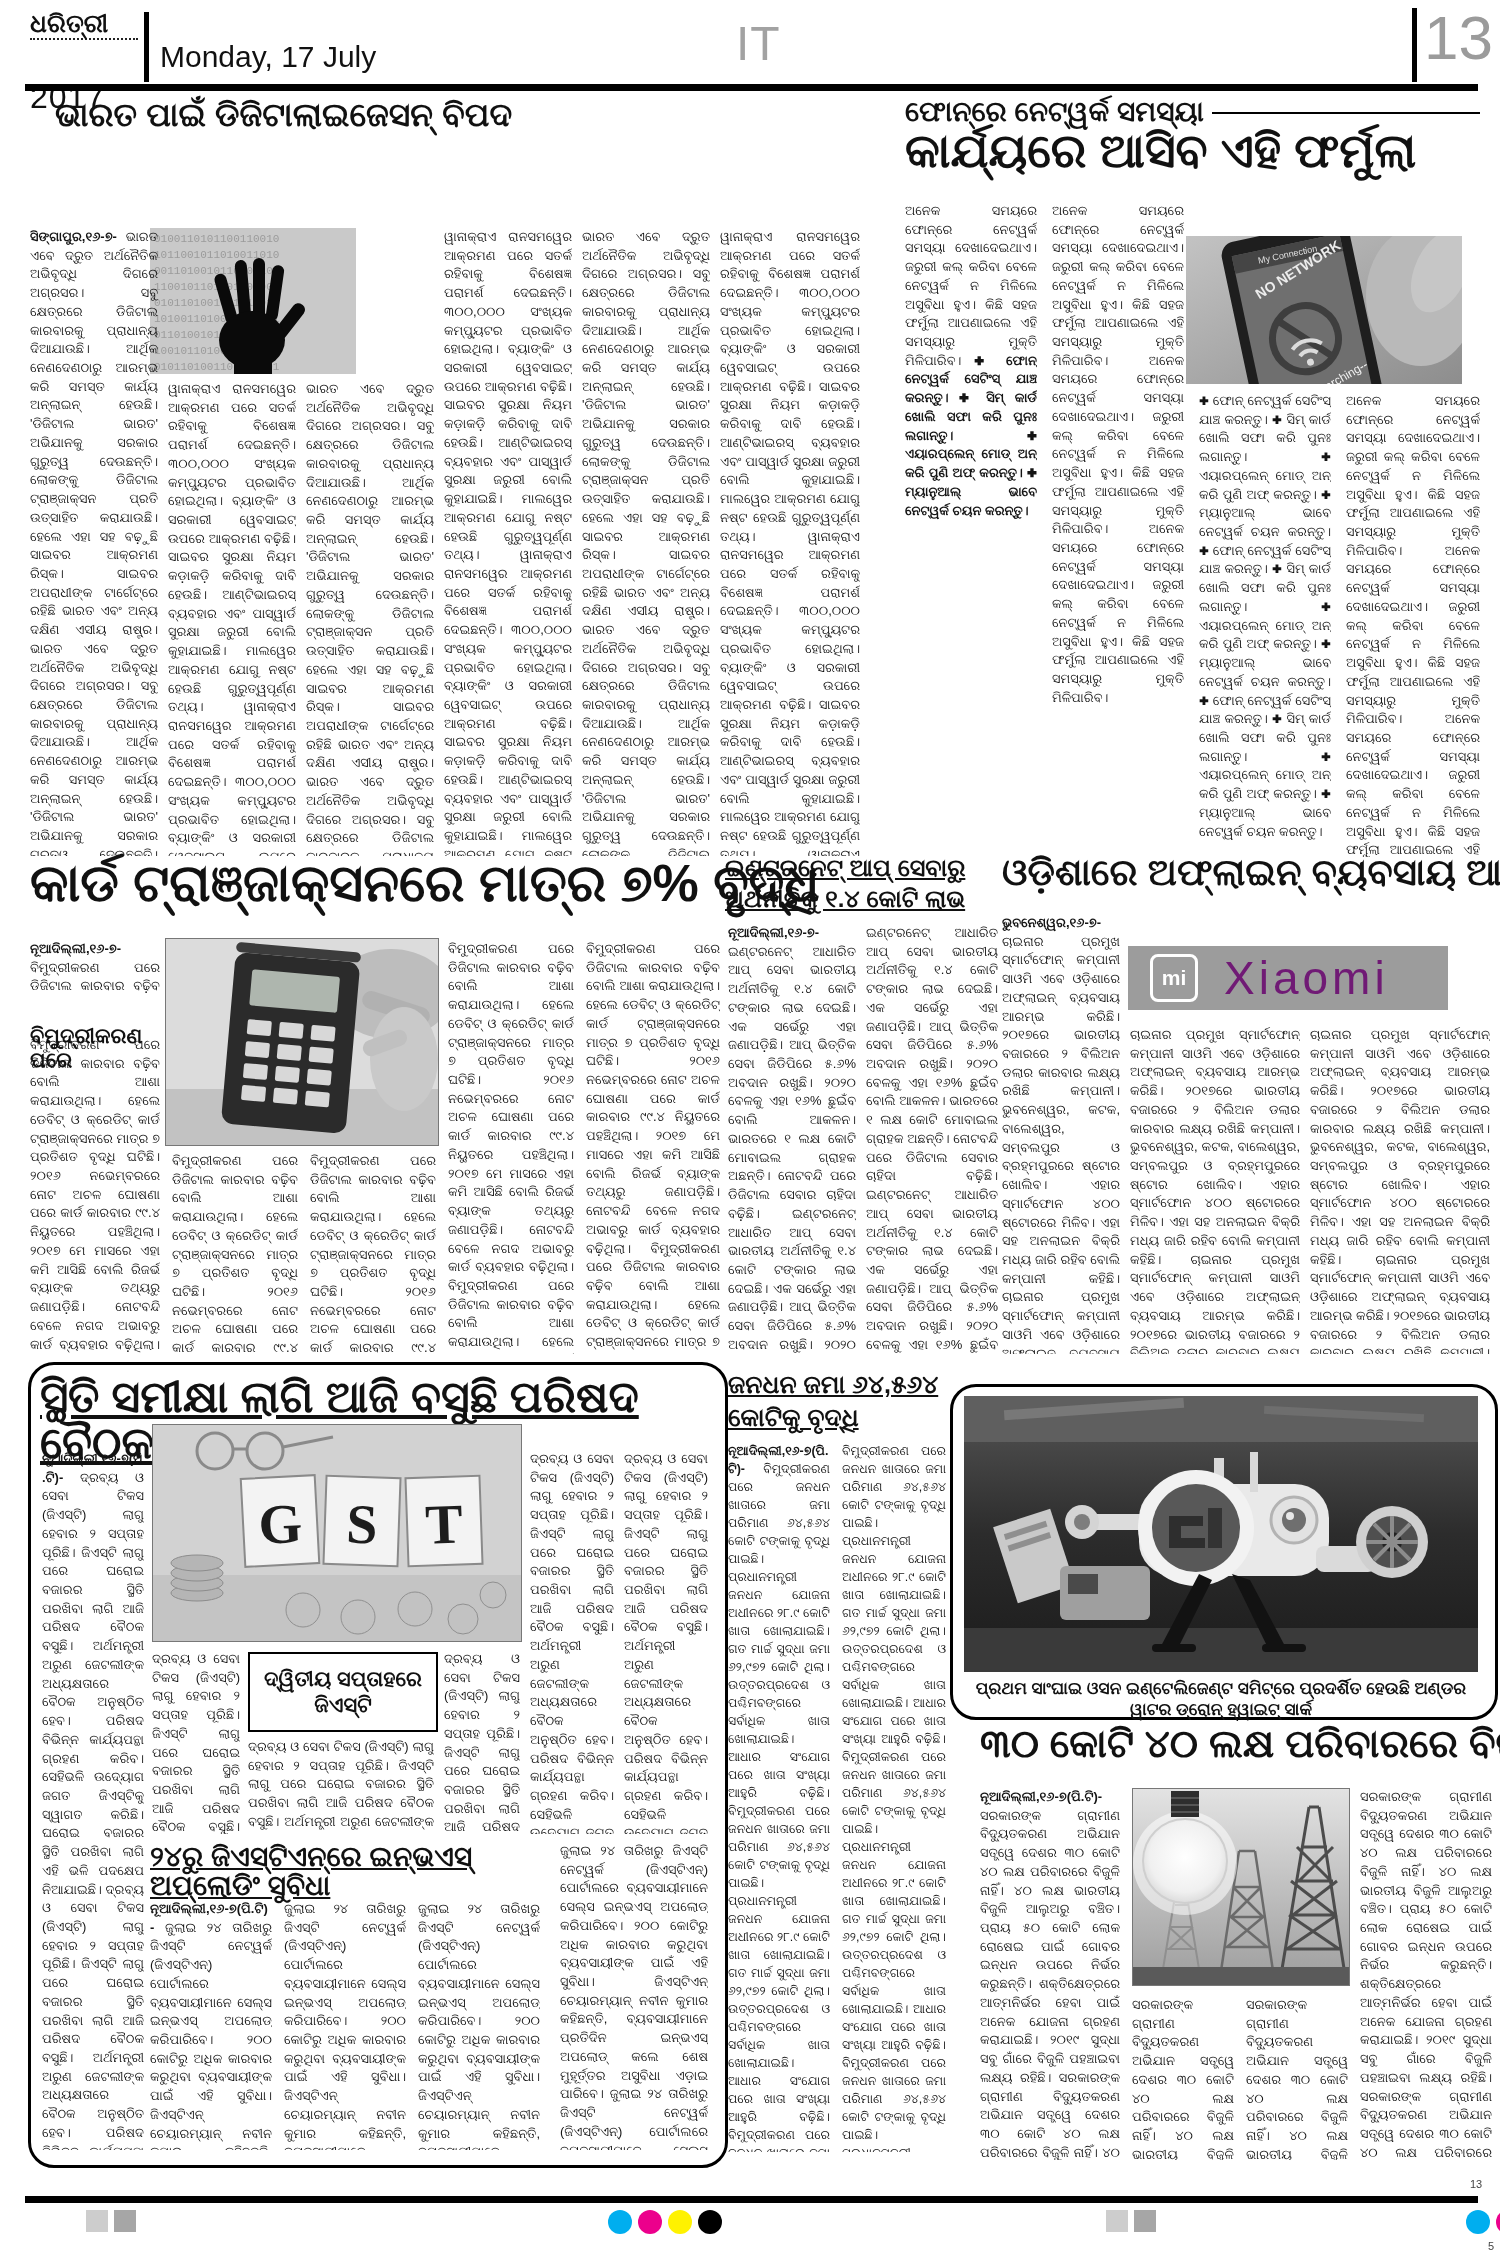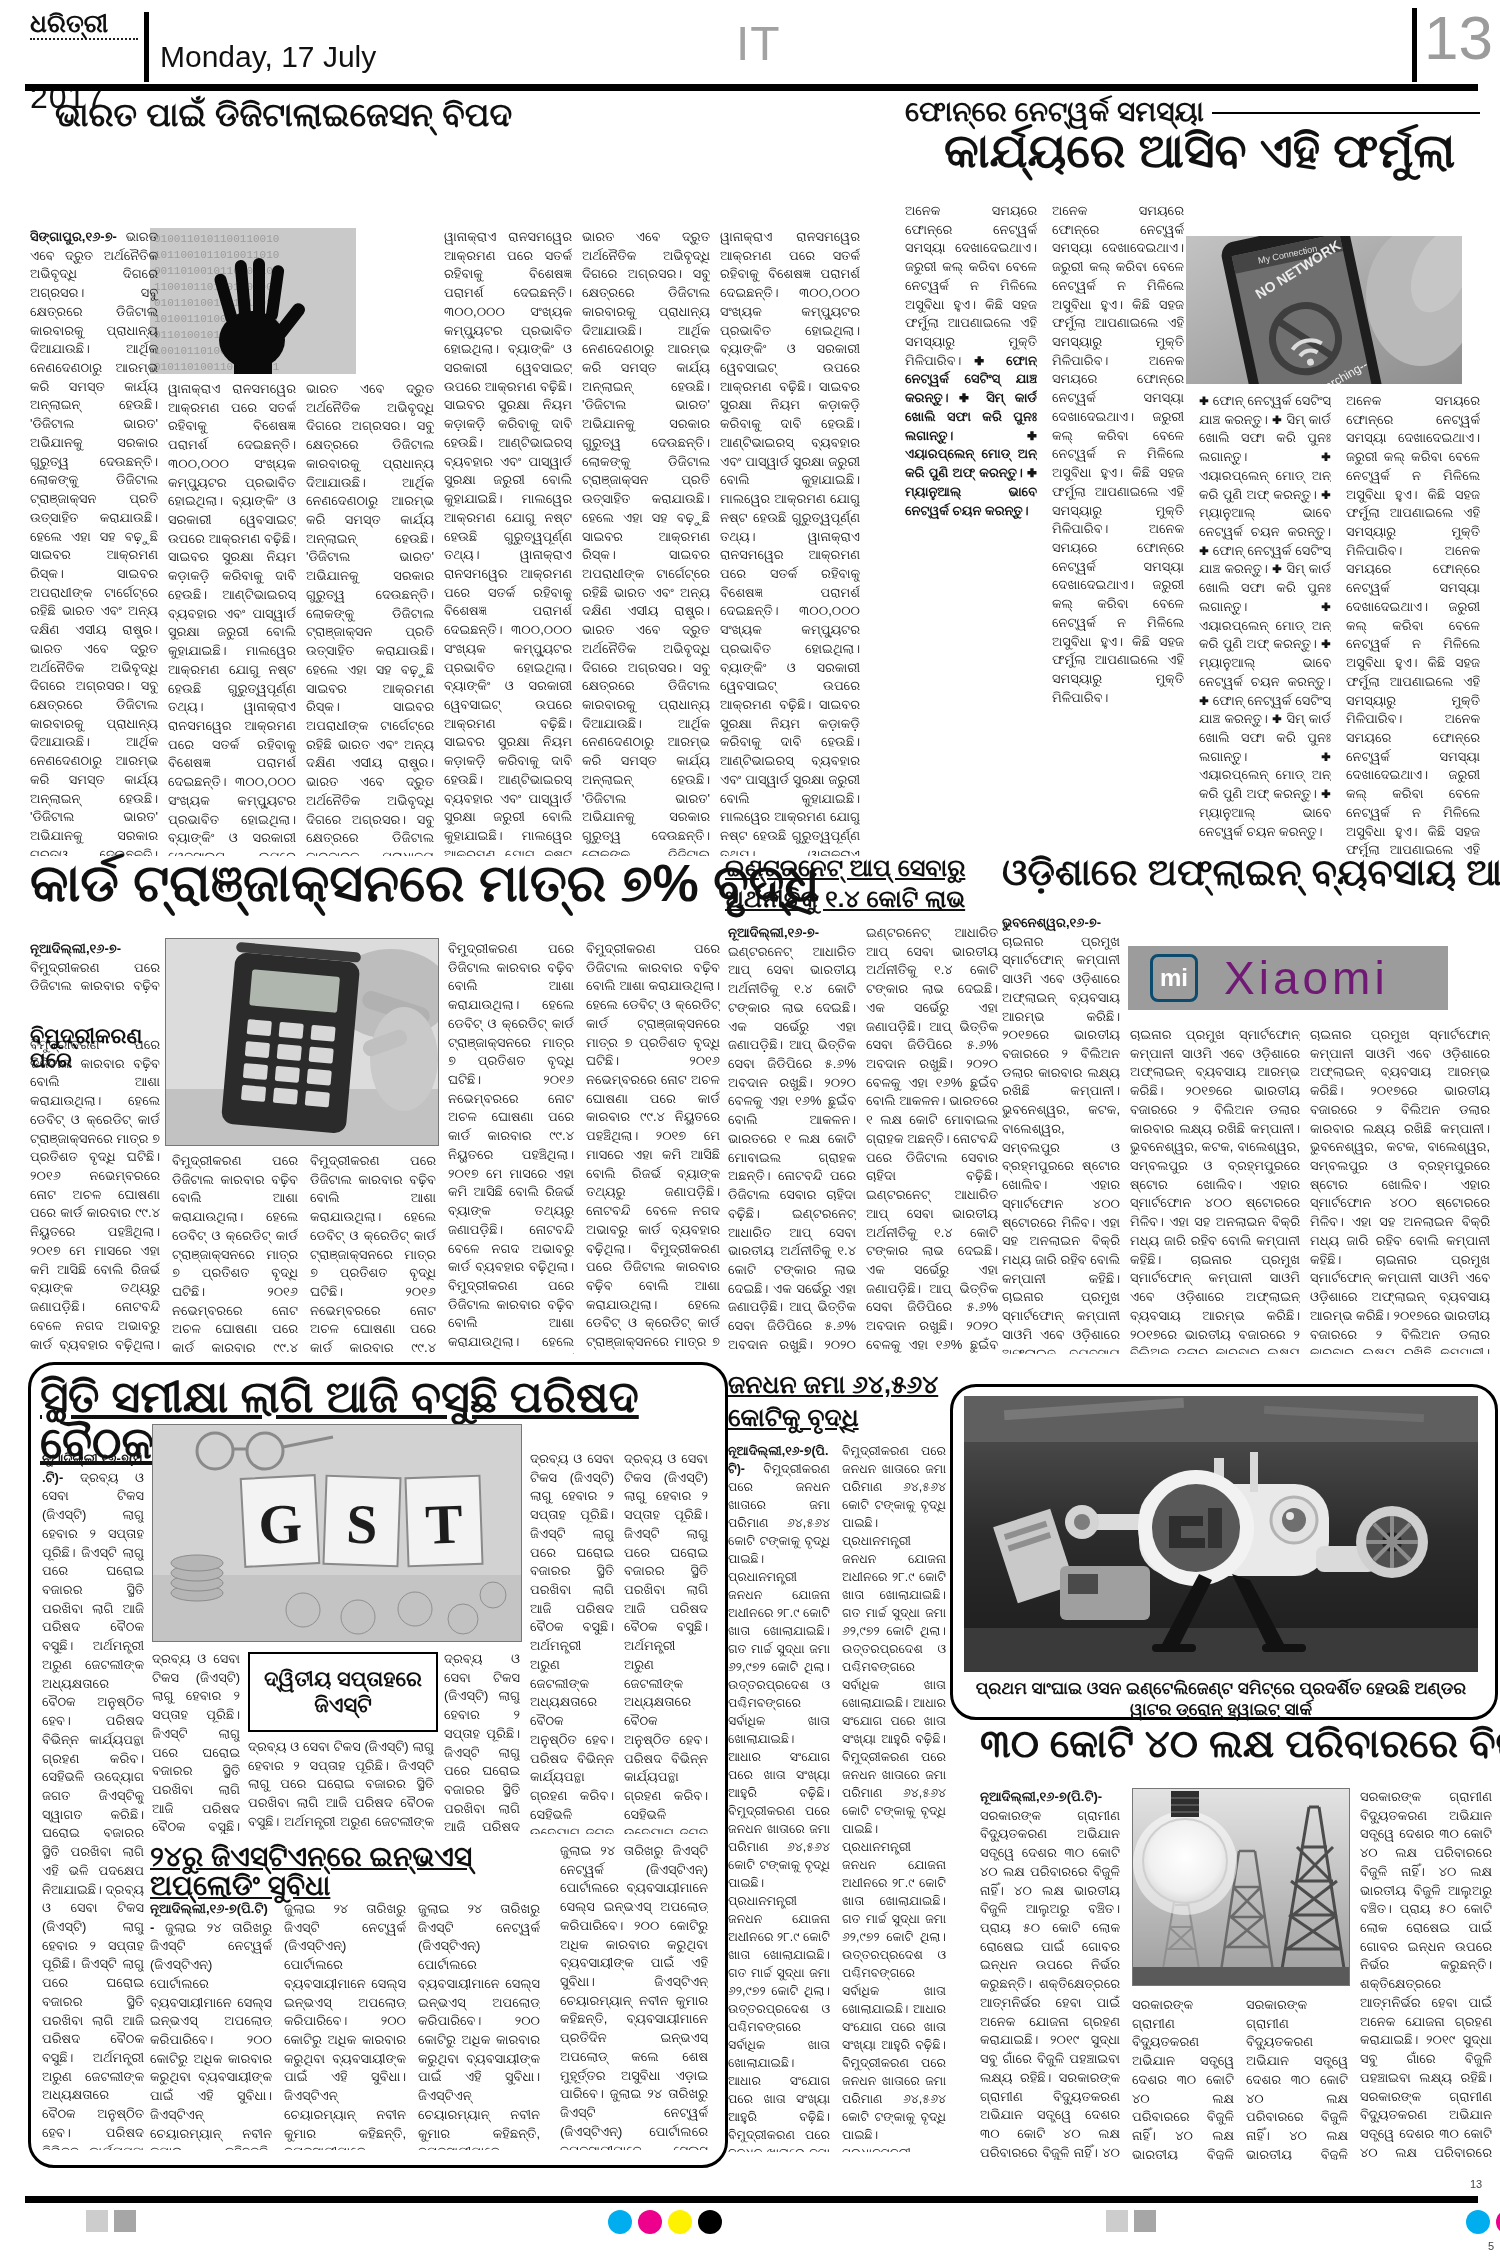--- a/index.html
+++ b/index.html
@@ -26,22 +26,22 @@
   .dateline{font-weight:700;}
   .photo{position:absolute;overflow:hidden;}
   .photo svg{display:block;}
   .framed{border:1px solid #777;}
   
   .round-box{position:absolute;border:3px solid #000;border-radius:26px;background:#fff;}
   .sub-box{position:absolute;border:2px solid #000;background:#fff;display:flex;align-items:center;
            justify-content:center;text-align:center;font-weight:700;line-height:1.25;}
   .xiaomi-banner{position:absolute;background:#9c9c9c;display:flex;align-items:center;gap:26px;
                  padding:0 22px;box-sizing:border-box;}
-  .mi-logo{width:42px;height:42px;border:3px solid #0c4a6e;border-radius:8px;display:flex;
-           align-items:center;justify-content:center;color:#fff;font-weight:700;font-size:24px;}
+  .mi-logo{width:42px;height:42px;border:3px solid #ffffff;border-radius:8px;display:flex;
+           align-items:center;justify-content:center;color:#fff;font-weight:700;font-size:21px;}
   .xiaomi-word{color:#701a75;font-size:46px;font-weight:300;letter-spacing:4px;}
   .caption{font-weight:700;text-align:center;line-height:1.25;}
   
   .marks{position:absolute;display:flex;gap:6px;align-items:center;}
   .sq{width:22px;height:22px;display:inline-block;}
   .dot{width:24px;height:24px;border-radius:50%;display:inline-block;}
   .tiny{font-size:11px;color:#444;}
 </style>
 </head>
 <body>
@@ -92,21 +92,21 @@
     <span>ଭାରତ ଏବେ ଦ୍ରୁତ ଅର୍ଥନୈତିକ ଅଭିବୃଦ୍ଧି ଦିଗରେ ଅଗ୍ରସର। ସବୁ କ୍ଷେତ୍ରରେ ଡିଜିଟାଲ କାରବାରକୁ ପ୍ରାଧାନ୍ୟ ଦିଆଯାଉଛି। ଆର୍ଥିକ ନେଣଦେଣଠାରୁ ଆରମ୍ଭ କରି ସମସ୍ତ କାର୍ଯ୍ୟ ଅନ୍‌ଲାଇନ୍ ହେଉଛି। 'ଡିଜିଟାଲ ଭାରତ' ଅଭିଯାନକୁ ସରକାର ଗୁରୁତ୍ୱ ଦେଉଛନ୍ତି। ଲୋକଙ୍କୁ ଡିଜିଟାଲ ଟ୍ରାଞ୍ଜାକ୍ସନ ପ୍ରତି ଉତ୍ସାହିତ କରାଯାଉଛି। ହେଲେ ଏହା ସହ ବଢ଼ୁଛି ସାଇବର ଆକ୍ରମଣ ରିସ୍କ। ସାଇବର ଅପରାଧୀଙ୍କ ଟାର୍ଗେଟ୍‌ରେ ରହିଛି ଭାରତ ଏବଂ ଅନ୍ୟ ଦକ୍ଷିଣ ଏସୀୟ ରାଷ୍ଟ୍ର। ଭାରତ ଏବେ ଦ୍ରୁତ ଅର୍ଥନୈତିକ ଅଭିବୃଦ୍ଧି ଦିଗରେ ଅଗ୍ରସର। ସବୁ କ୍ଷେତ୍ରରେ ଡିଜିଟାଲ କାରବାରକୁ ପ୍ରାଧାନ୍ୟ ଦିଆଯାଉଛି। ଆର୍ଥିକ ନେଣଦେଣଠାରୁ ଆରମ୍ଭ କରି ସମସ୍ତ କାର୍ଯ୍ୟ ଅନ୍‌ଲାଇନ୍ ହେଉଛି। 'ଡିଜିଟାଲ ଭାରତ' ଅଭିଯାନକୁ ସରକାର ଗୁରୁତ୍ୱ ଦେଉଛନ୍ତି। ଲୋକଙ୍କୁ ଡିଜିଟାଲ ଟ୍ରାଞ୍ଜାକ୍ସନ ପ୍ରତି ଉତ୍ସାହିତ କରାଯାଉଛି। ହେଲେ ଏହା ସହ ବଢ଼ୁଛି ସାଇବର ଆକ୍ରମଣ ରିସ୍କ। ସାଇବର ଅପରାଧୀଙ୍କ ଟାର୍ଗେଟ୍‌ରେ ରହିଛି ଭାରତ ଏବଂ ଅନ୍ୟ ଦକ୍ଷିଣ ଏସୀୟ ରାଷ୍ଟ୍ର।</span>
   </div>
   <div class="col" style="left:168px;top:228px;width:128px;height:628px;padding-top:152px;">ୱାନାକ୍ରାଏ ରାନସମୱେର ଆକ୍ରମଣ ପରେ ସତର୍କ ରହିବାକୁ ବିଶେଷଜ୍ଞ ପରାମର୍ଶ ଦେଇଛନ୍ତି। ୩୦୦,୦୦୦ ସଂଖ୍ୟକ କମ୍ପ୍ୟୁଟର ପ୍ରଭାବିତ ହୋଇଥିଲା। ବ୍ୟାଙ୍କିଂ ଓ ସରକାରୀ ୱେବସାଇଟ୍ ଉପରେ ଆକ୍ରମଣ ବଢ଼ିଛି। ସାଇବର ସୁରକ୍ଷା ନିୟମ କଡ଼ାକଡ଼ି କରିବାକୁ ଦାବି ହେଉଛି। ଆଣ୍ଟିଭାଇରସ୍ ବ୍ୟବହାର ଏବଂ ପାସ୍‌ୱାର୍ଡ ସୁରକ୍ଷା ଜରୁରୀ ବୋଲି କୁହାଯାଇଛି। ମାଲୱେର ଆକ୍ରମଣ ଯୋଗୁ ନଷ୍ଟ ହେଉଛି ଗୁରୁତ୍ୱପୂର୍ଣ୍ଣ ତଥ୍ୟ। ୱାନାକ୍ରାଏ ରାନସମୱେର ଆକ୍ରମଣ ପରେ ସତର୍କ ରହିବାକୁ ବିଶେଷଜ୍ଞ ପରାମର୍ଶ ଦେଇଛନ୍ତି। ୩୦୦,୦୦୦ ସଂଖ୍ୟକ କମ୍ପ୍ୟୁଟର ପ୍ରଭାବିତ ହୋଇଥିଲା। ବ୍ୟାଙ୍କିଂ ଓ ସରକାରୀ ୱେବସାଇଟ୍ ଉପରେ ଆକ୍ରମଣ ବଢ଼ିଛି। ସାଇବର ସୁରକ୍ଷା ନିୟମ କଡ଼ାକଡ଼ି କରିବାକୁ ଦାବି ହେଉଛି। ଆଣ୍ଟିଭାଇରସ୍ ବ୍ୟବହାର ଏବଂ ପାସ୍‌ୱାର୍ଡ ସୁରକ୍ଷା ଜରୁରୀ ବୋଲି କୁହାଯାଇଛି। ମାଲୱେର ଆକ୍ରମଣ ଯୋଗୁ ନଷ୍ଟ ହେଉଛି ଗୁରୁତ୍ୱପୂର୍ଣ୍ଣ ତଥ୍ୟ।</div>
   <div class="col" style="left:306px;top:228px;width:128px;height:628px;padding-top:152px;">ଭାରତ ଏବେ ଦ୍ରୁତ ଅର୍ଥନୈତିକ ଅଭିବୃଦ୍ଧି ଦିଗରେ ଅଗ୍ରସର। ସବୁ କ୍ଷେତ୍ରରେ ଡିଜିଟାଲ କାରବାରକୁ ପ୍ରାଧାନ୍ୟ ଦିଆଯାଉଛି। ଆର୍ଥିକ ନେଣଦେଣଠାରୁ ଆରମ୍ଭ କରି ସମସ୍ତ କାର୍ଯ୍ୟ ଅନ୍‌ଲାଇନ୍ ହେଉଛି। 'ଡିଜିଟାଲ ଭାରତ' ଅଭିଯାନକୁ ସରକାର ଗୁରୁତ୍ୱ ଦେଉଛନ୍ତି। ଲୋକଙ୍କୁ ଡିଜିଟାଲ ଟ୍ରାଞ୍ଜାକ୍ସନ ପ୍ରତି ଉତ୍ସାହିତ କରାଯାଉଛି। ହେଲେ ଏହା ସହ ବଢ଼ୁଛି ସାଇବର ଆକ୍ରମଣ ରିସ୍କ। ସାଇବର ଅପରାଧୀଙ୍କ ଟାର୍ଗେଟ୍‌ରେ ରହିଛି ଭାରତ ଏବଂ ଅନ୍ୟ ଦକ୍ଷିଣ ଏସୀୟ ରାଷ୍ଟ୍ର। ଭାରତ ଏବେ ଦ୍ରୁତ ଅର୍ଥନୈତିକ ଅଭିବୃଦ୍ଧି ଦିଗରେ ଅଗ୍ରସର। ସବୁ କ୍ଷେତ୍ରରେ ଡିଜିଟାଲ କାରବାରକୁ ପ୍ରାଧାନ୍ୟ ଦିଆଯାଉଛି। ଆର୍ଥିକ ନେଣଦେଣଠାରୁ ଆରମ୍ଭ କରି ସମସ୍ତ କାର୍ଯ୍ୟ ଅନ୍‌ଲାଇନ୍ ହେଉଛି। 'ଡିଜିଟାଲ ଭାରତ' ଅଭିଯାନକୁ ସରକାର ଗୁରୁତ୍ୱ ଦେଉଛନ୍ତି। ଲୋକଙ୍କୁ ଡିଜିଟାଲ ଟ୍ରାଞ୍ଜାକ୍ସନ ପ୍ରତି ଉତ୍ସାହିତ କରାଯାଉଛି। ହେଲେ ଏହା ସହ ବଢ଼ୁଛି ସାଇବର ଆକ୍ରମଣ ରିସ୍କ। ସାଇବର ଅପରାଧୀଙ୍କ ଟାର୍ଗେଟ୍‌ରେ ରହିଛି ଭାରତ ଏବଂ ଅନ୍ୟ ଦକ୍ଷିଣ ଏସୀୟ ରାଷ୍ଟ୍ର।</div>
   <div class="col" style="left:444px;top:228px;width:128px;height:628px;">ୱାନାକ୍ରାଏ ରାନସମୱେର ଆକ୍ରମଣ ପରେ ସତର୍କ ରହିବାକୁ ବିଶେଷଜ୍ଞ ପରାମର୍ଶ ଦେଇଛନ୍ତି। ୩୦୦,୦୦୦ ସଂଖ୍ୟକ କମ୍ପ୍ୟୁଟର ପ୍ରଭାବିତ ହୋଇଥିଲା। ବ୍ୟାଙ୍କିଂ ଓ ସରକାରୀ ୱେବସାଇଟ୍ ଉପରେ ଆକ୍ରମଣ ବଢ଼ିଛି। ସାଇବର ସୁରକ୍ଷା ନିୟମ କଡ଼ାକଡ଼ି କରିବାକୁ ଦାବି ହେଉଛି। ଆଣ୍ଟିଭାଇରସ୍ ବ୍ୟବହାର ଏବଂ ପାସ୍‌ୱାର୍ଡ ସୁରକ୍ଷା ଜରୁରୀ ବୋଲି କୁହାଯାଇଛି। ମାଲୱେର ଆକ୍ରମଣ ଯୋଗୁ ନଷ୍ଟ ହେଉଛି ଗୁରୁତ୍ୱପୂର୍ଣ୍ଣ ତଥ୍ୟ। ୱାନାକ୍ରାଏ ରାନସମୱେର ଆକ୍ରମଣ ପରେ ସତର୍କ ରହିବାକୁ ବିଶେଷଜ୍ଞ ପରାମର୍ଶ ଦେଇଛନ୍ତି। ୩୦୦,୦୦୦ ସଂଖ୍ୟକ କମ୍ପ୍ୟୁଟର ପ୍ରଭାବିତ ହୋଇଥିଲା। ବ୍ୟାଙ୍କିଂ ଓ ସରକାରୀ ୱେବସାଇଟ୍ ଉପରେ ଆକ୍ରମଣ ବଢ଼ିଛି। ସାଇବର ସୁରକ୍ଷା ନିୟମ କଡ଼ାକଡ଼ି କରିବାକୁ ଦାବି ହେଉଛି। ଆଣ୍ଟିଭାଇରସ୍ ବ୍ୟବହାର ଏବଂ ପାସ୍‌ୱାର୍ଡ ସୁରକ୍ଷା ଜରୁରୀ ବୋଲି କୁହାଯାଇଛି। ମାଲୱେର ଆକ୍ରମଣ ଯୋଗୁ ନଷ୍ଟ ହେଉଛି ଗୁରୁତ୍ୱପୂର୍ଣ୍ଣ ତଥ୍ୟ। ୱାନାକ୍ରାଏ ରାନସମୱେର ଆକ୍ରମଣ ପରେ ସତର୍କ ରହିବାକୁ ବିଶେଷଜ୍ଞ ପରାମର୍ଶ ଦେଇଛନ୍ତି। ୩୦୦,୦୦୦ ସଂଖ୍ୟକ କମ୍ପ୍ୟୁଟର ପ୍ରଭାବିତ ହୋଇଥିଲା। ବ୍ୟାଙ୍କିଂ ଓ ସରକାରୀ ୱେବସାଇଟ୍ ଉପରେ ଆକ୍ରମଣ ବଢ଼ିଛି। ସାଇବର ସୁରକ୍ଷା ନିୟମ କଡ଼ାକଡ଼ି କରିବାକୁ ଦାବି ହେଉଛି। ଆଣ୍ଟିଭାଇରସ୍ ବ୍ୟବହାର ଏବଂ ପାସ୍‌ୱାର୍ଡ ସୁରକ୍ଷା ଜରୁରୀ ବୋଲି କୁହାଯାଇଛି। ମାଲୱେର ଆକ୍ରମଣ ଯୋଗୁ ନଷ୍ଟ ହେଉଛି ଗୁରୁତ୍ୱପୂର୍ଣ୍ଣ ତଥ୍ୟ।</div>
   <div class="col" style="left:582px;top:228px;width:128px;height:628px;">ଭାରତ ଏବେ ଦ୍ରୁତ ଅର୍ଥନୈତିକ ଅଭିବୃଦ୍ଧି ଦିଗରେ ଅଗ୍ରସର। ସବୁ କ୍ଷେତ୍ରରେ ଡିଜିଟାଲ କାରବାରକୁ ପ୍ରାଧାନ୍ୟ ଦିଆଯାଉଛି। ଆର୍ଥିକ ନେଣଦେଣଠାରୁ ଆରମ୍ଭ କରି ସମସ୍ତ କାର୍ଯ୍ୟ ଅନ୍‌ଲାଇନ୍ ହେଉଛି। 'ଡିଜିଟାଲ ଭାରତ' ଅଭିଯାନକୁ ସରକାର ଗୁରୁତ୍ୱ ଦେଉଛନ୍ତି। ଲୋକଙ୍କୁ ଡିଜିଟାଲ ଟ୍ରାଞ୍ଜାକ୍ସନ ପ୍ରତି ଉତ୍ସାହିତ କରାଯାଉଛି। ହେଲେ ଏହା ସହ ବଢ଼ୁଛି ସାଇବର ଆକ୍ରମଣ ରିସ୍କ। ସାଇବର ଅପରାଧୀଙ୍କ ଟାର୍ଗେଟ୍‌ରେ ରହିଛି ଭାରତ ଏବଂ ଅନ୍ୟ ଦକ୍ଷିଣ ଏସୀୟ ରାଷ୍ଟ୍ର। ଭାରତ ଏବେ ଦ୍ରୁତ ଅର୍ଥନୈତିକ ଅଭିବୃଦ୍ଧି ଦିଗରେ ଅଗ୍ରସର। ସବୁ କ୍ଷେତ୍ରରେ ଡିଜିଟାଲ କାରବାରକୁ ପ୍ରାଧାନ୍ୟ ଦିଆଯାଉଛି। ଆର୍ଥିକ ନେଣଦେଣଠାରୁ ଆରମ୍ଭ କରି ସମସ୍ତ କାର୍ଯ୍ୟ ଅନ୍‌ଲାଇନ୍ ହେଉଛି। 'ଡିଜିଟାଲ ଭାରତ' ଅଭିଯାନକୁ ସରକାର ଗୁରୁତ୍ୱ ଦେଉଛନ୍ତି। ଲୋକଙ୍କୁ ଡିଜିଟାଲ ଟ୍ରାଞ୍ଜାକ୍ସନ ପ୍ରତି ଉତ୍ସାହିତ କରାଯାଉଛି। ହେଲେ ଏହା ସହ ବଢ଼ୁଛି ସାଇବର ଆକ୍ରମଣ ରିସ୍କ। ସାଇବର ଅପରାଧୀଙ୍କ ଟାର୍ଗେଟ୍‌ରେ ରହିଛି ଭାରତ ଏବଂ ଅନ୍ୟ ଦକ୍ଷିଣ ଏସୀୟ ରାଷ୍ଟ୍ର। ଭାରତ ଏବେ ଦ୍ରୁତ ଅର୍ଥନୈତିକ ଅଭିବୃଦ୍ଧି ଦିଗରେ ଅଗ୍ରସର। ସବୁ କ୍ଷେତ୍ରରେ ଡିଜିଟାଲ କାରବାରକୁ ପ୍ରାଧାନ୍ୟ ଦିଆଯାଉଛି। ଆର୍ଥିକ ନେଣଦେଣଠାରୁ ଆରମ୍ଭ କରି ସମସ୍ତ କାର୍ଯ୍ୟ ଅନ୍‌ଲାଇନ୍ ହେଉଛି। 'ଡିଜିଟାଲ ଭାରତ' ଅଭିଯାନକୁ ସରକାର ଗୁରୁତ୍ୱ ଦେଉଛନ୍ତି। ଲୋକଙ୍କୁ ଡିଜିଟାଲ ଟ୍ରାଞ୍ଜାକ୍ସନ ପ୍ରତି ଉତ୍ସାହିତ କରାଯାଉଛି। ହେଲେ ଏହା ସହ ବଢ଼ୁଛି ସାଇବର ଆକ୍ରମଣ ରିସ୍କ। ସାଇବର ଅପରାଧୀଙ୍କ ଟାର୍ଗେଟ୍‌ରେ ରହିଛି ଭାରତ ଏବଂ ଅନ୍ୟ ଦକ୍ଷିଣ ଏସୀୟ ରାଷ୍ଟ୍ର।</div>
   <div class="col" style="left:720px;top:228px;width:140px;height:628px;">ୱାନାକ୍ରାଏ ରାନସମୱେର ଆକ୍ରମଣ ପରେ ସତର୍କ ରହିବାକୁ ବିଶେଷଜ୍ଞ ପରାମର୍ଶ ଦେଇଛନ୍ତି। ୩୦୦,୦୦୦ ସଂଖ୍ୟକ କମ୍ପ୍ୟୁଟର ପ୍ରଭାବିତ ହୋଇଥିଲା। ବ୍ୟାଙ୍କିଂ ଓ ସରକାରୀ ୱେବସାଇଟ୍ ଉପରେ ଆକ୍ରମଣ ବଢ଼ିଛି। ସାଇବର ସୁରକ୍ଷା ନିୟମ କଡ଼ାକଡ଼ି କରିବାକୁ ଦାବି ହେଉଛି। ଆଣ୍ଟିଭାଇରସ୍ ବ୍ୟବହାର ଏବଂ ପାସ୍‌ୱାର୍ଡ ସୁରକ୍ଷା ଜରୁରୀ ବୋଲି କୁହାଯାଇଛି। ମାଲୱେର ଆକ୍ରମଣ ଯୋଗୁ ନଷ୍ଟ ହେଉଛି ଗୁରୁତ୍ୱପୂର୍ଣ୍ଣ ତଥ୍ୟ। ୱାନାକ୍ରାଏ ରାନସମୱେର ଆକ୍ରମଣ ପରେ ସତର୍କ ରହିବାକୁ ବିଶେଷଜ୍ଞ ପରାମର୍ଶ ଦେଇଛନ୍ତି। ୩୦୦,୦୦୦ ସଂଖ୍ୟକ କମ୍ପ୍ୟୁଟର ପ୍ରଭାବିତ ହୋଇଥିଲା। ବ୍ୟାଙ୍କିଂ ଓ ସରକାରୀ ୱେବସାଇଟ୍ ଉପରେ ଆକ୍ରମଣ ବଢ଼ିଛି। ସାଇବର ସୁରକ୍ଷା ନିୟମ କଡ଼ାକଡ଼ି କରିବାକୁ ଦାବି ହେଉଛି। ଆଣ୍ଟିଭାଇରସ୍ ବ୍ୟବହାର ଏବଂ ପାସ୍‌ୱାର୍ଡ ସୁରକ୍ଷା ଜରୁରୀ ବୋଲି କୁହାଯାଇଛି। ମାଲୱେର ଆକ୍ରମଣ ଯୋଗୁ ନଷ୍ଟ ହେଉଛି ଗୁରୁତ୍ୱପୂର୍ଣ୍ଣ ତଥ୍ୟ। ୱାନାକ୍ରାଏ ରାନସମୱେର ଆକ୍ରମଣ ପରେ ସତର୍କ ରହିବାକୁ ବିଶେଷଜ୍ଞ ପରାମର୍ଶ ଦେଇଛନ୍ତି। ୩୦୦,୦୦୦ ସଂଖ୍ୟକ କମ୍ପ୍ୟୁଟର ପ୍ରଭାବିତ ହୋଇଥିଲା। ବ୍ୟାଙ୍କିଂ ଓ ସରକାରୀ ୱେବସାଇଟ୍ ଉପରେ ଆକ୍ରମଣ ବଢ଼ିଛି। ସାଇବର ସୁରକ୍ଷା ନିୟମ କଡ଼ାକଡ଼ି କରିବାକୁ ଦାବି ହେଉଛି। ଆଣ୍ଟିଭାଇରସ୍ ବ୍ୟବହାର ଏବଂ ପାସ୍‌ୱାର୍ଡ ସୁରକ୍ଷା ଜରୁରୀ ବୋଲି କୁହାଯାଇଛି। ମାଲୱେର ଆକ୍ରମଣ ଯୋଗୁ ନଷ୍ଟ ହେଉଛି ଗୁରୁତ୍ୱପୂର୍ଣ୍ଣ ତଥ୍ୟ।</div>
 
   <div class="abs kicker" style="left:905px;top:96px;font-size:28px;">ଫୋନ୍‌ରେ ନେଟ୍ୱର୍କ ସମସ୍ୟା</div>
   <div class="abs" style="left:1212px;top:112px;width:268px;height:2px;background:#000;"></div>
-  <div class="abs headline" style="left:944px;top:126px;font-size:47px;">କାର୍ଯ୍ୟରେ ଆସିବ ଏହି ଫର୍ମୁଲା</div>
+  <div class="abs headline" style="left:905px;top:126px;font-size:47px;">କାର୍ଯ୍ୟରେ ଆସିବ ଏହି ଫର୍ମୁଲା</div>
 
   <div class="photo" style="left:1186px;top:236px;width:276px;height:148px;">
     <svg width="276" height="148" viewBox="0 0 276 148">
       <defs>
         <linearGradient id="phbg" x1="0" y1="0" x2="1" y2="1">
           <stop offset="0" stop-color="#c3c3c3"></stop>
             <stop offset="1" stop-color="#8d8d8d"></stop>
         </linearGradient>
       </defs>
       <rect width="276" height="148" fill="url(#phbg)"></rect>

